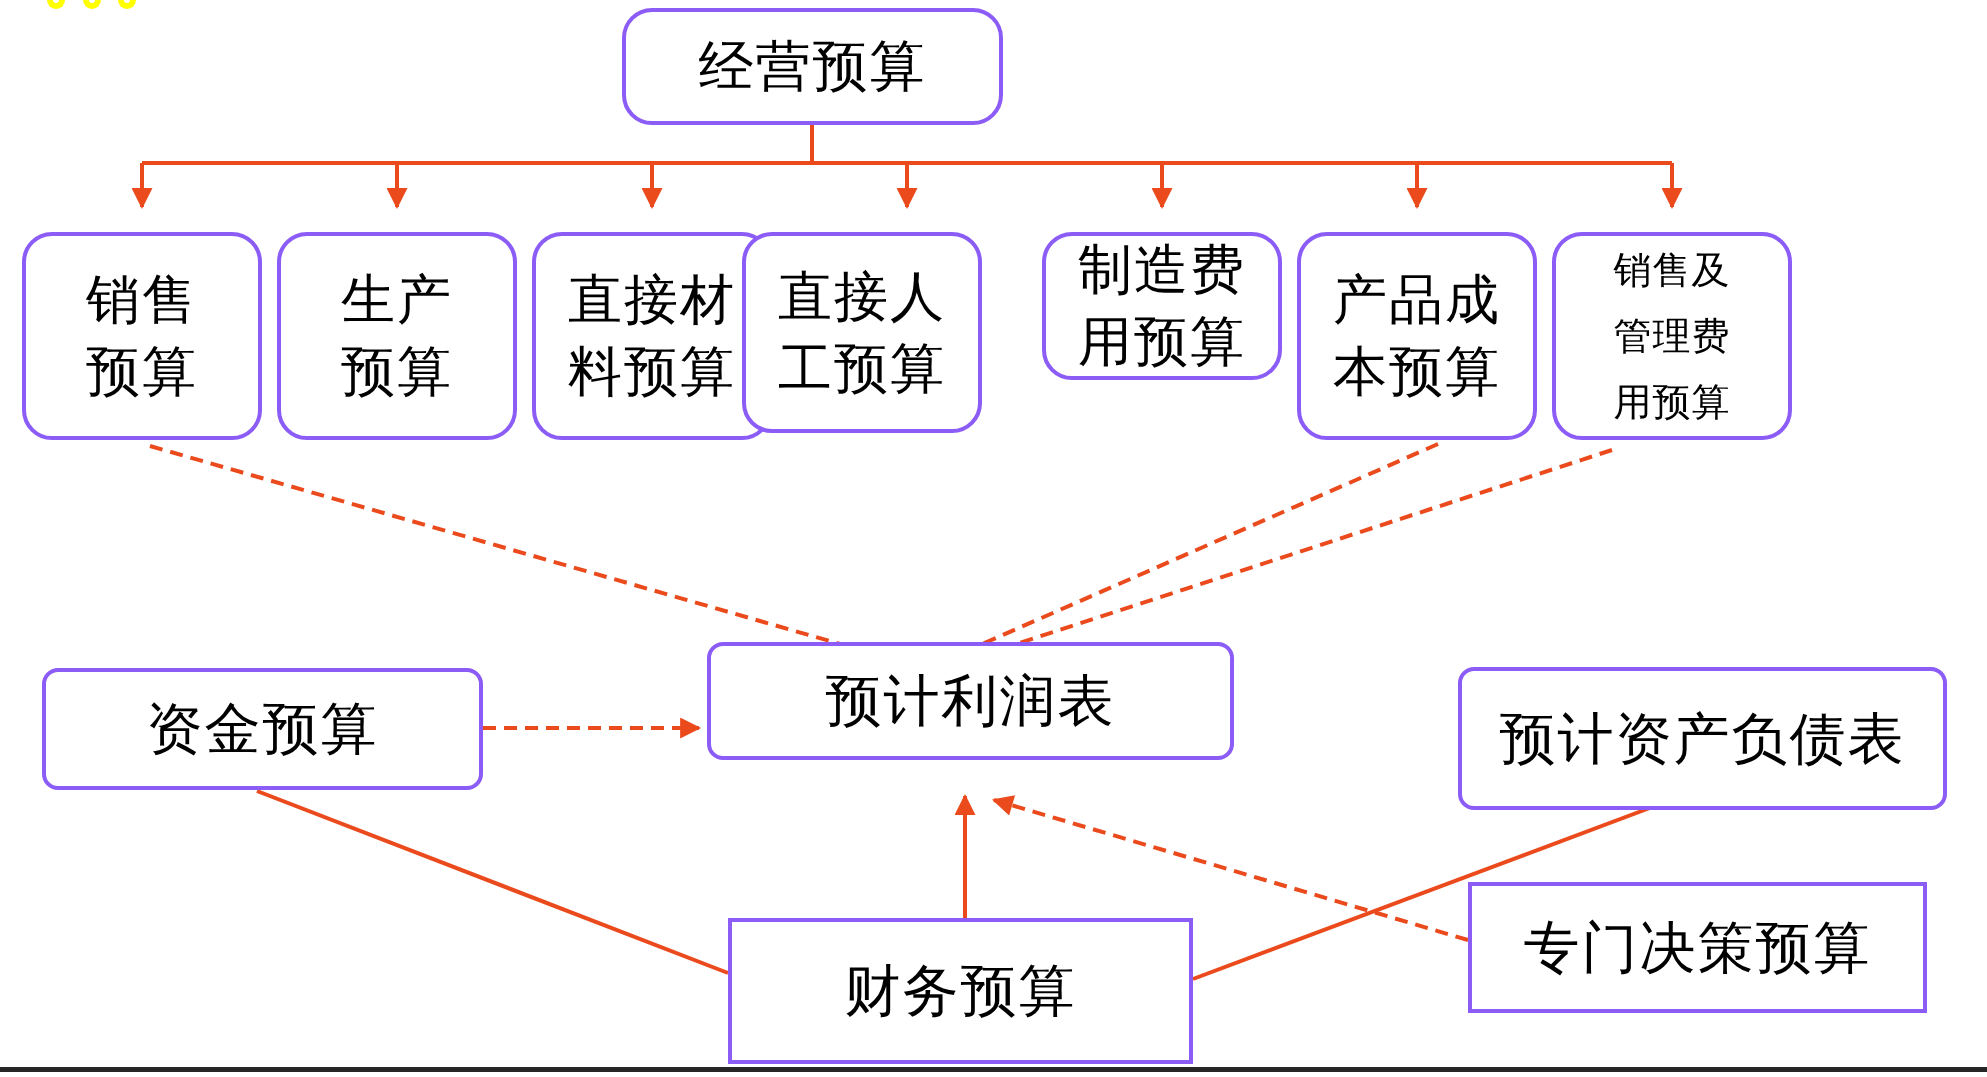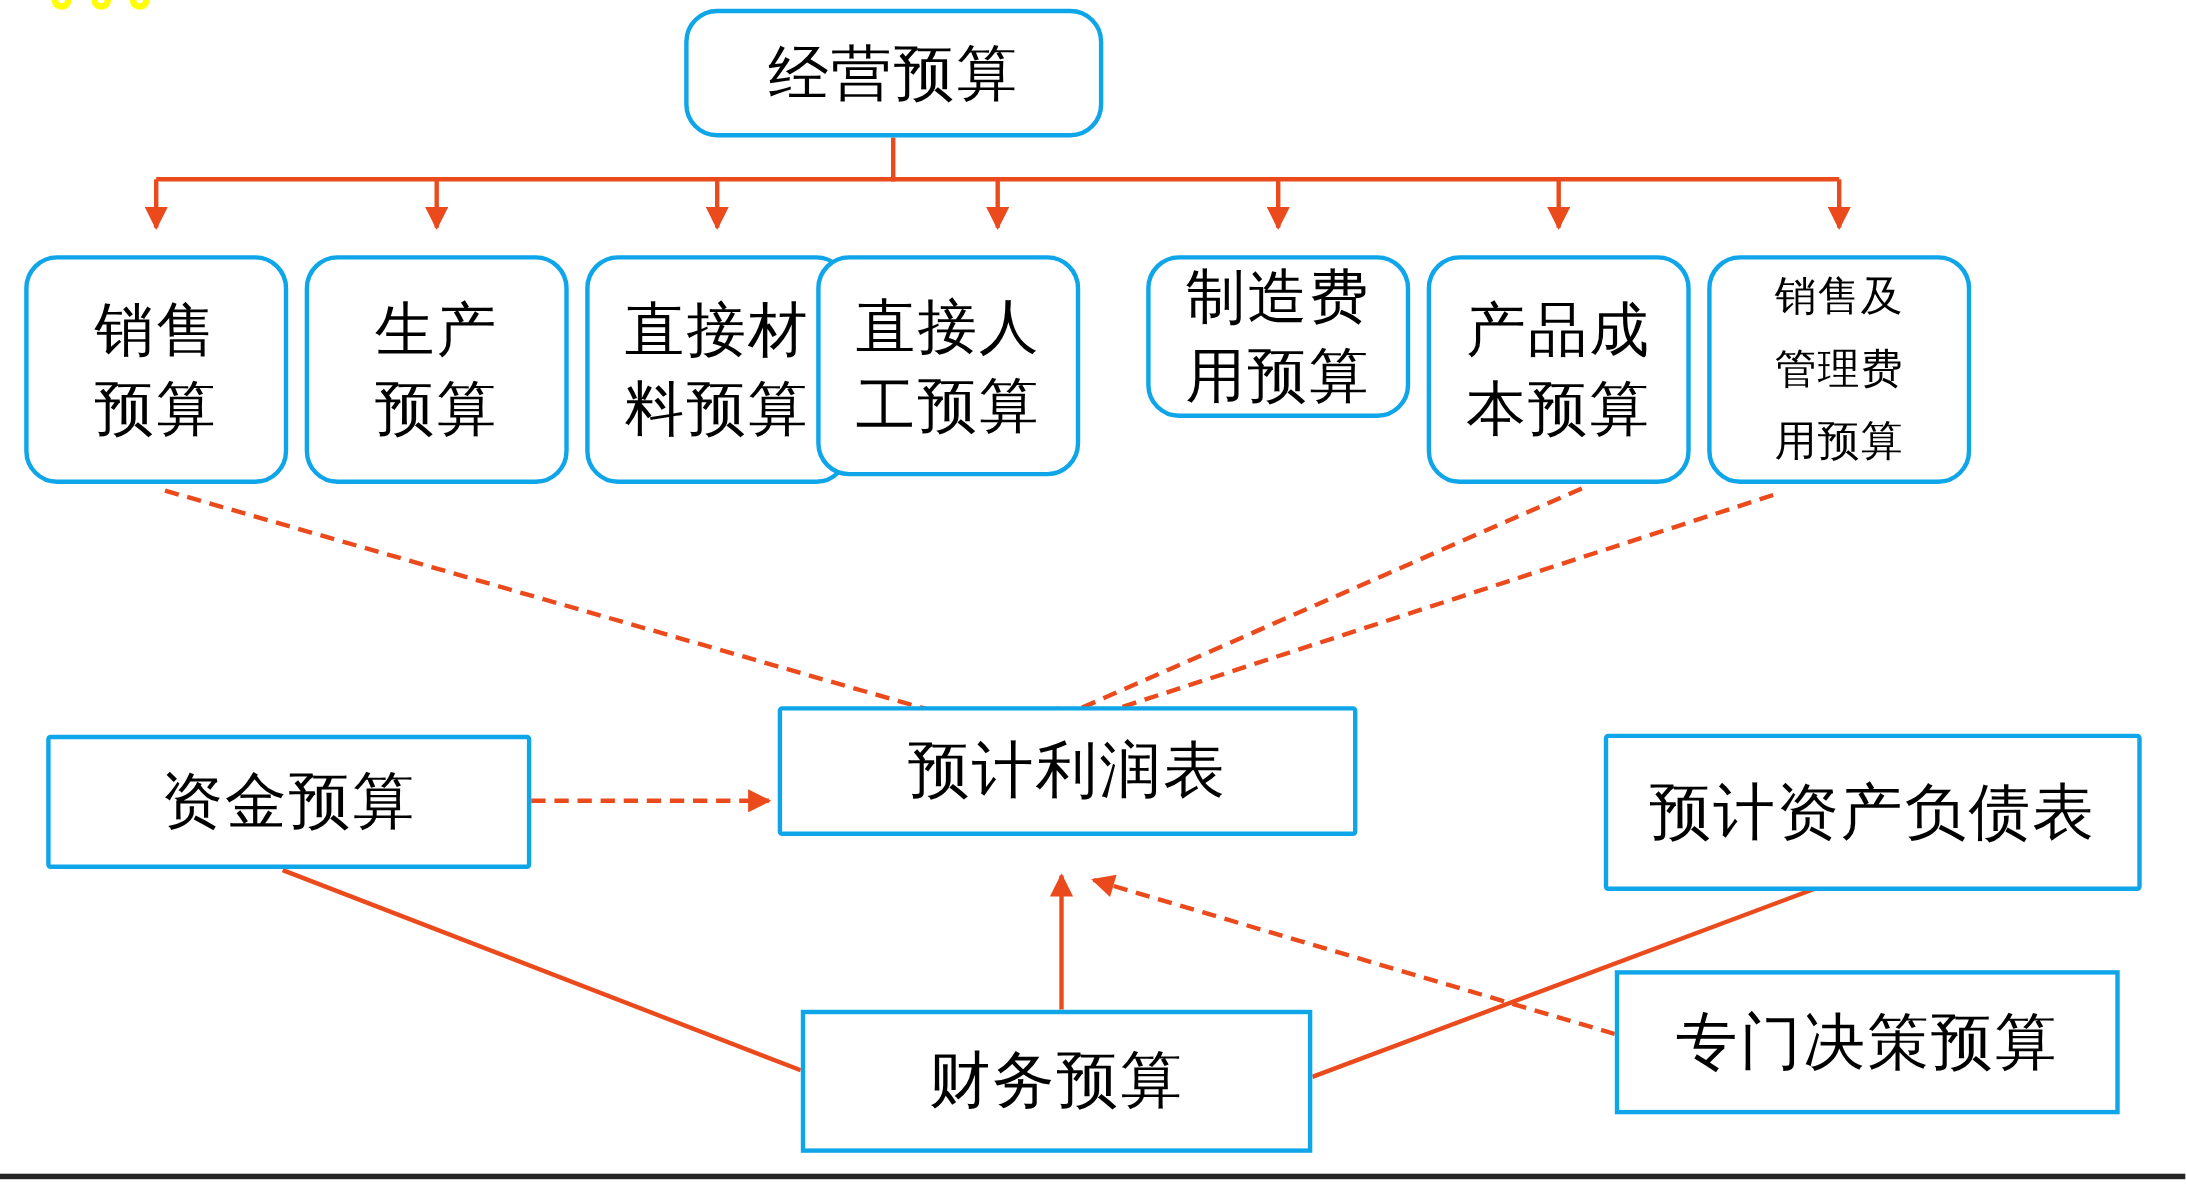--- a/index.html
+++ b/index.html
@@ -7,34 +7,34 @@
     position:relative;
     width:1987px;height:1077px;
     background:#ffffff;
     overflow:hidden;
     font-family:"Liberation Serif","DejaVu Serif",serif;
   }
   .connectors{position:absolute;left:0;top:0;width:1987px;height:1077px;}
   .node{
     position:absolute;
     box-sizing:border-box;
-    border:4px solid #0ea5e9;
+    border:4px solid #8b5cf6;
     background:#ffffff;
     display:flex;align-items:center;justify-content:center;
     text-align:center;
     color:#000000;
   }
   .node .lbl{
     white-space:pre-line;
     font-size:55px;
     line-height:68px;
     letter-spacing:2px;
   }
   .rounded{border-radius:30px;}
-  .rounded-sm{border-radius:4px;}
+  .rounded-sm{border-radius:16px;}
   .square{border-radius:0;}
   .top-node .lbl{font-size:55px;}
   .r2 .lbl{font-size:54px;line-height:72px;}
   .r2-tight .lbl{font-size:38px;line-height:66px;letter-spacing:1px;}
   .mid .lbl{font-size:56px;}
   .yellow-mark{
     position:absolute;top:-4px;width:18px;height:13px;
     box-sizing:border-box;
     border:6px solid #FFFF00;border-top:none;
     border-radius:0 0 10px 10px;
@@ -117,21 +117,21 @@
   <div class="node rounded-sm mid" style="left:42px;top:668px;width:441px;height:122px">
     <span class="lbl">资金预算</span>
   </div>
   <div class="node rounded-sm mid" style="left:707px;top:642px;width:527px;height:118px">
     <span class="lbl">预计利润表</span>
   </div>
   <div class="node rounded-sm mid" style="left:1458px;top:667px;width:489px;height:143px">
     <span class="lbl">预计资产负债表</span>
   </div>
 
-  <div class="node square mid" style="left:728px;top:918px;width:465px;height:130px">
+  <div class="node square mid" style="left:728px;top:918px;width:465px;height:146px">
     <span class="lbl">财务预算</span>
   </div>
   <div class="node square mid" style="left:1468px;top:882px;width:459px;height:131px">
     <span class="lbl">专门决策预算</span>
   </div>
 
   <div class="yellow-mark" style="left:47px"></div>
   <div class="yellow-mark" style="left:83px"></div>
   <div class="yellow-mark" style="left:118px"></div>
 

